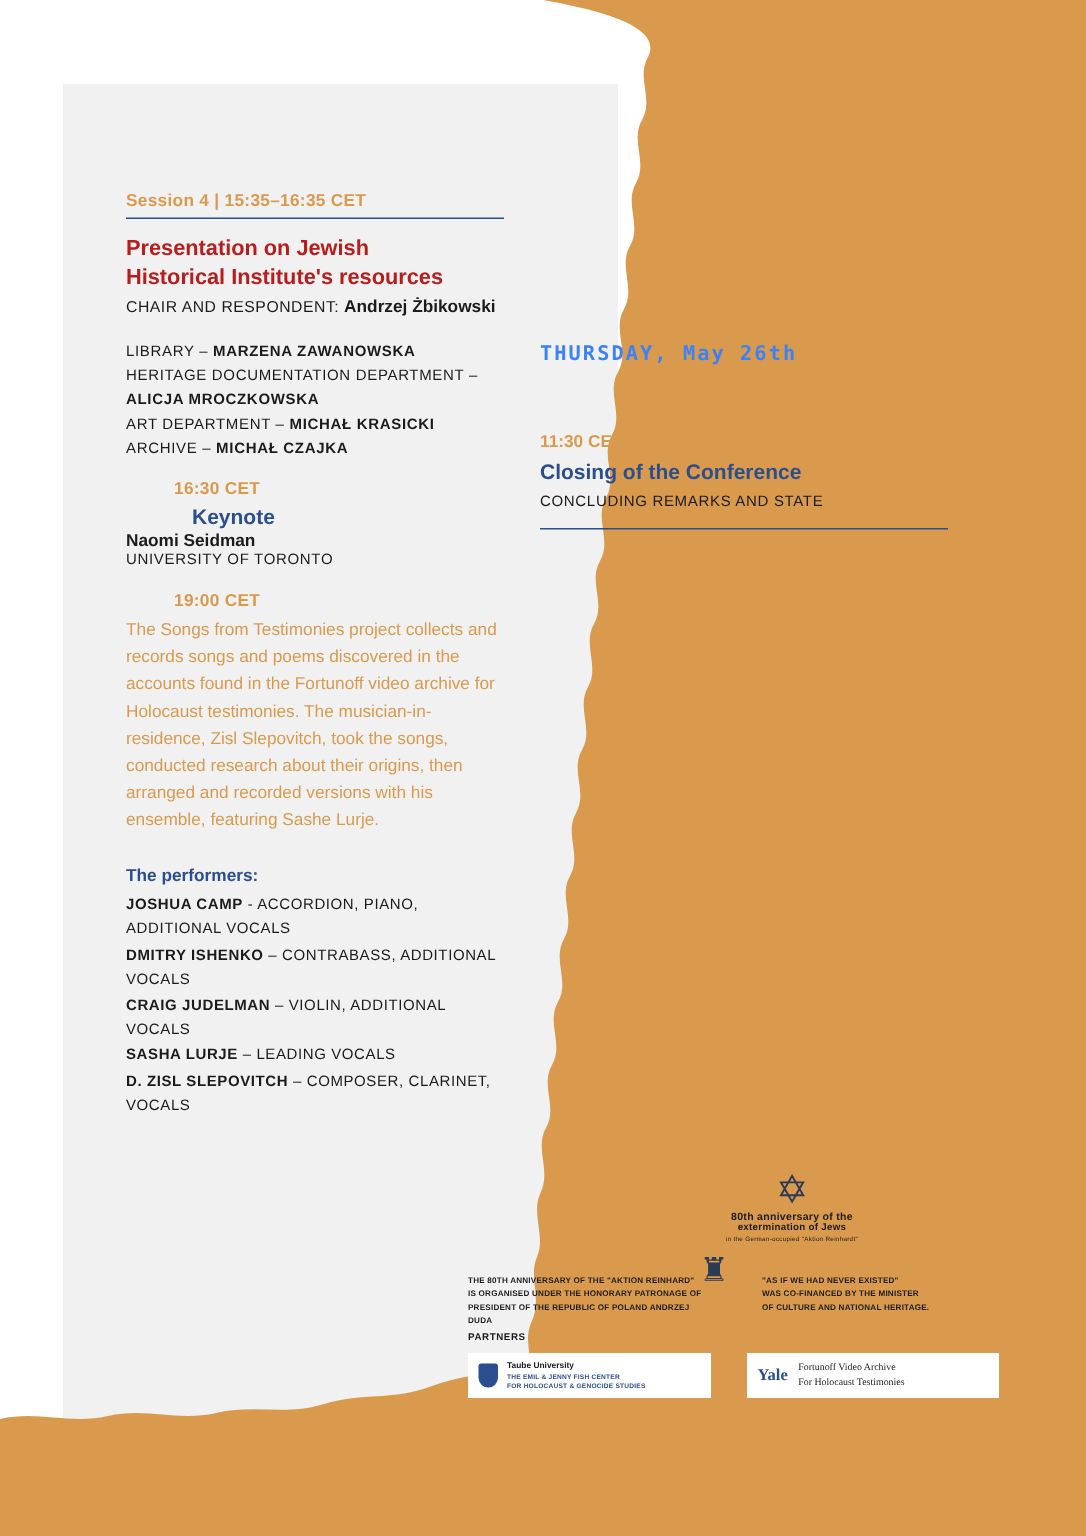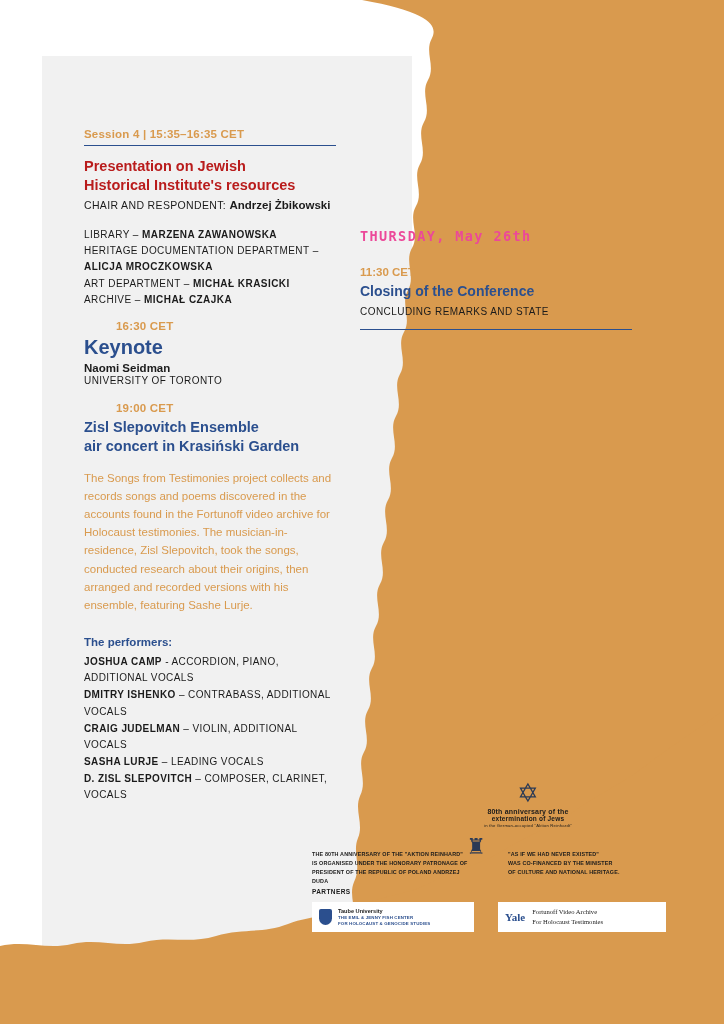--- a/index.html
+++ b/index.html
@@ -101,22 +101,23 @@
     color: #d99a4e;
     font-weight: bold;
     font-size: 11.5px;
     letter-spacing: .2px;
     margin-bottom: 4px;
     margin-left: 32px;
   }
   .kicker {
     color: #2b4f8e;
     font-weight: bold;
-    font-size: 20px;
+    font-size: 14px;
     margin-bottom: 3px;
+    margin-left: 44px;
   }
   .person {
     color: #1b1b1b;
     font-weight: bold;
     font-size: 11.5px;
     margin-bottom: 1px;
   }
   .affil {
     color: #1b1b1b;
     font-size: 10px;
@@ -146,26 +147,26 @@
     color: #1b1b1b;
     font-size: 10px;
     letter-spacing: .4px;
     line-height: 1.62;
   }
   .perf-list b { font-weight: bold; }
   .perf-item { margin-bottom: 1px; }
 
   
   .day-banner {
-    color: #ec4899;
+    color: #3b82f6;
     font-weight: bold;
     font-size: 13.5px;
     font-family: "DejaVu Sans Mono", monospace;
     letter-spacing: 1.4px;
-    margin-bottom: 22px;
+    margin-bottom: 45px;
   }
   .r-time {
     color: #d99a4e;
     font-weight: bold;
     font-size: 11.5px;
     margin-bottom: 5px;
   }
   .r-title {
     color: #2b4f8e;
     font-weight: bold;
@@ -381,24 +382,20 @@
           <b>MICHAŁ CZAJKA</b>
         </div>
       </div>
 
       <div class="time">16:30 CET</div>
       <div class="kicker">Keynote</div>
       <div class="person">Naomi Seidman</div>
       <div class="affil">UNIVERSITY OF TORONTO</div>
 
       <div class="time">19:00 CET</div>
-      <div class="concert-title">
-        <div>Zisl Slepovitch Ensemble</div>
-        <div>air concert in Krasiński Garden</div>
-      </div>
 
       <div class="blurb">The Songs from Testimonies project collects and records songs and poems discovered in the accounts found in the Fortunoff video archive for Holocaust testimonies. The musician-in-residence, Zisl Slepovitch, took the songs, conducted research about their origins, then arranged and recorded versions with his ensemble, featuring Sashe Lurje.</div>
 
       <div class="performers-label">The performers:</div>
       <div class="perf-list">
         <div class="perf-item">
           <b>JOSHUA CAMP</b>
           <span>- ACCORDION, PIANO, ADDITIONAL VOCALS</span>
         </div>
         <div class="perf-item">

